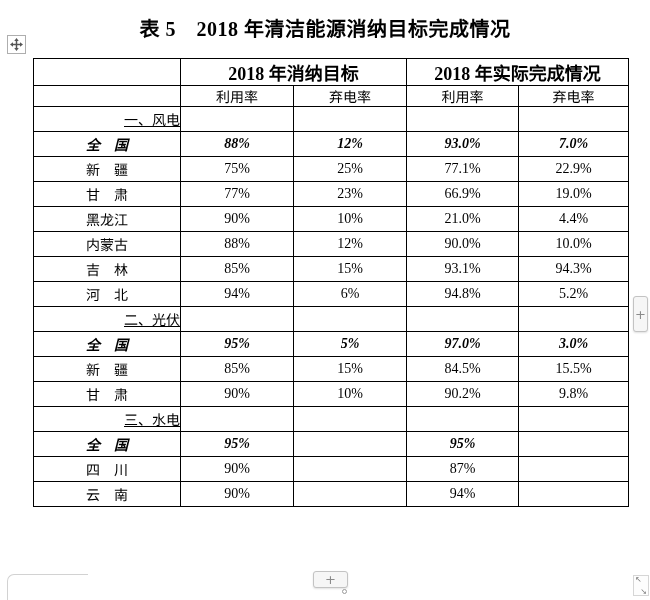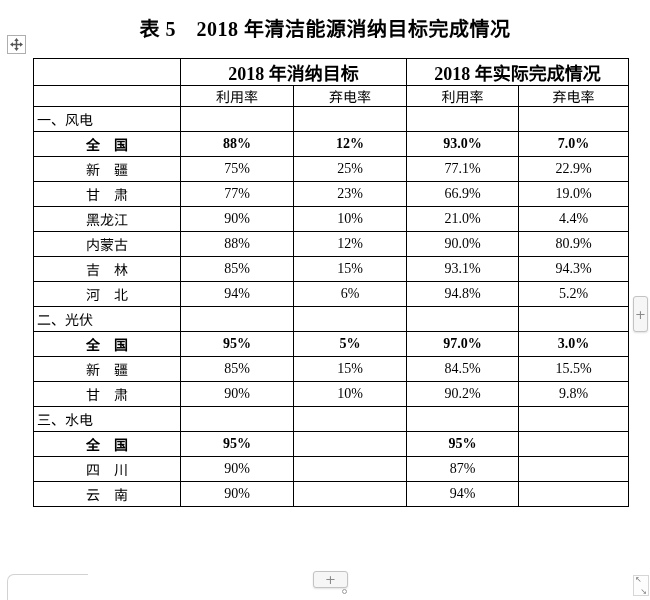--- a/index.html
+++ b/index.html
@@ -18,22 +18,22 @@
     table-layout:fixed;width:595px;
   }
   .doc-table td{
     border:1.5px solid #000;padding:0;text-align:center;vertical-align:middle;
     font-size:14px;overflow:hidden;white-space:pre;
   }
   tr.hr1{height:19px;}
   tr.hr2{height:19px;}
   tr.br{height:25px;}
   td.group-hd{font-weight:bold;font-size:18px;}
-  tr.section td.label{text-align:left;padding-left:3px;}
-  tr.total td{font-weight:bold;}
+  tr.section td.label{text-align:right;padding-left:3px;text-decoration:underline;}
+  tr.total td{font-weight:bold;font-style:italic;}
   
   .move-handle{
     position:absolute;left:7px;top:35px;width:19px;height:19px;
     border:1px solid #aeaeae;background:#fff;box-sizing:border-box;
     display:flex;align-items:center;justify-content:center;
   }
   .pill-btn{
     position:absolute;box-sizing:border-box;border:1px solid #c3c3c3;
     background:#f6f6f6;border-radius:3px;color:#8a8a8a;
     font-family:"DejaVu Sans",sans-serif;font-size:13px;line-height:1;
@@ -136,21 +136,21 @@
       <td>90%</td>
       <td>10%</td>
       <td>21.0%</td>
       <td>4.4%</td>
     </tr>
     <tr class="br">
       <td class="label">内蒙古</td>
       <td>88%</td>
       <td>12%</td>
       <td>90.0%</td>
-      <td>80.9%</td>
+      <td>10.0%</td>
     </tr>
     <tr class="br">
       <td class="label">吉　林</td>
       <td>85%</td>
       <td>15%</td>
       <td>93.1%</td>
       <td>94.3%</td>
     </tr>
     <tr class="br">
       <td class="label">河　北</td>

